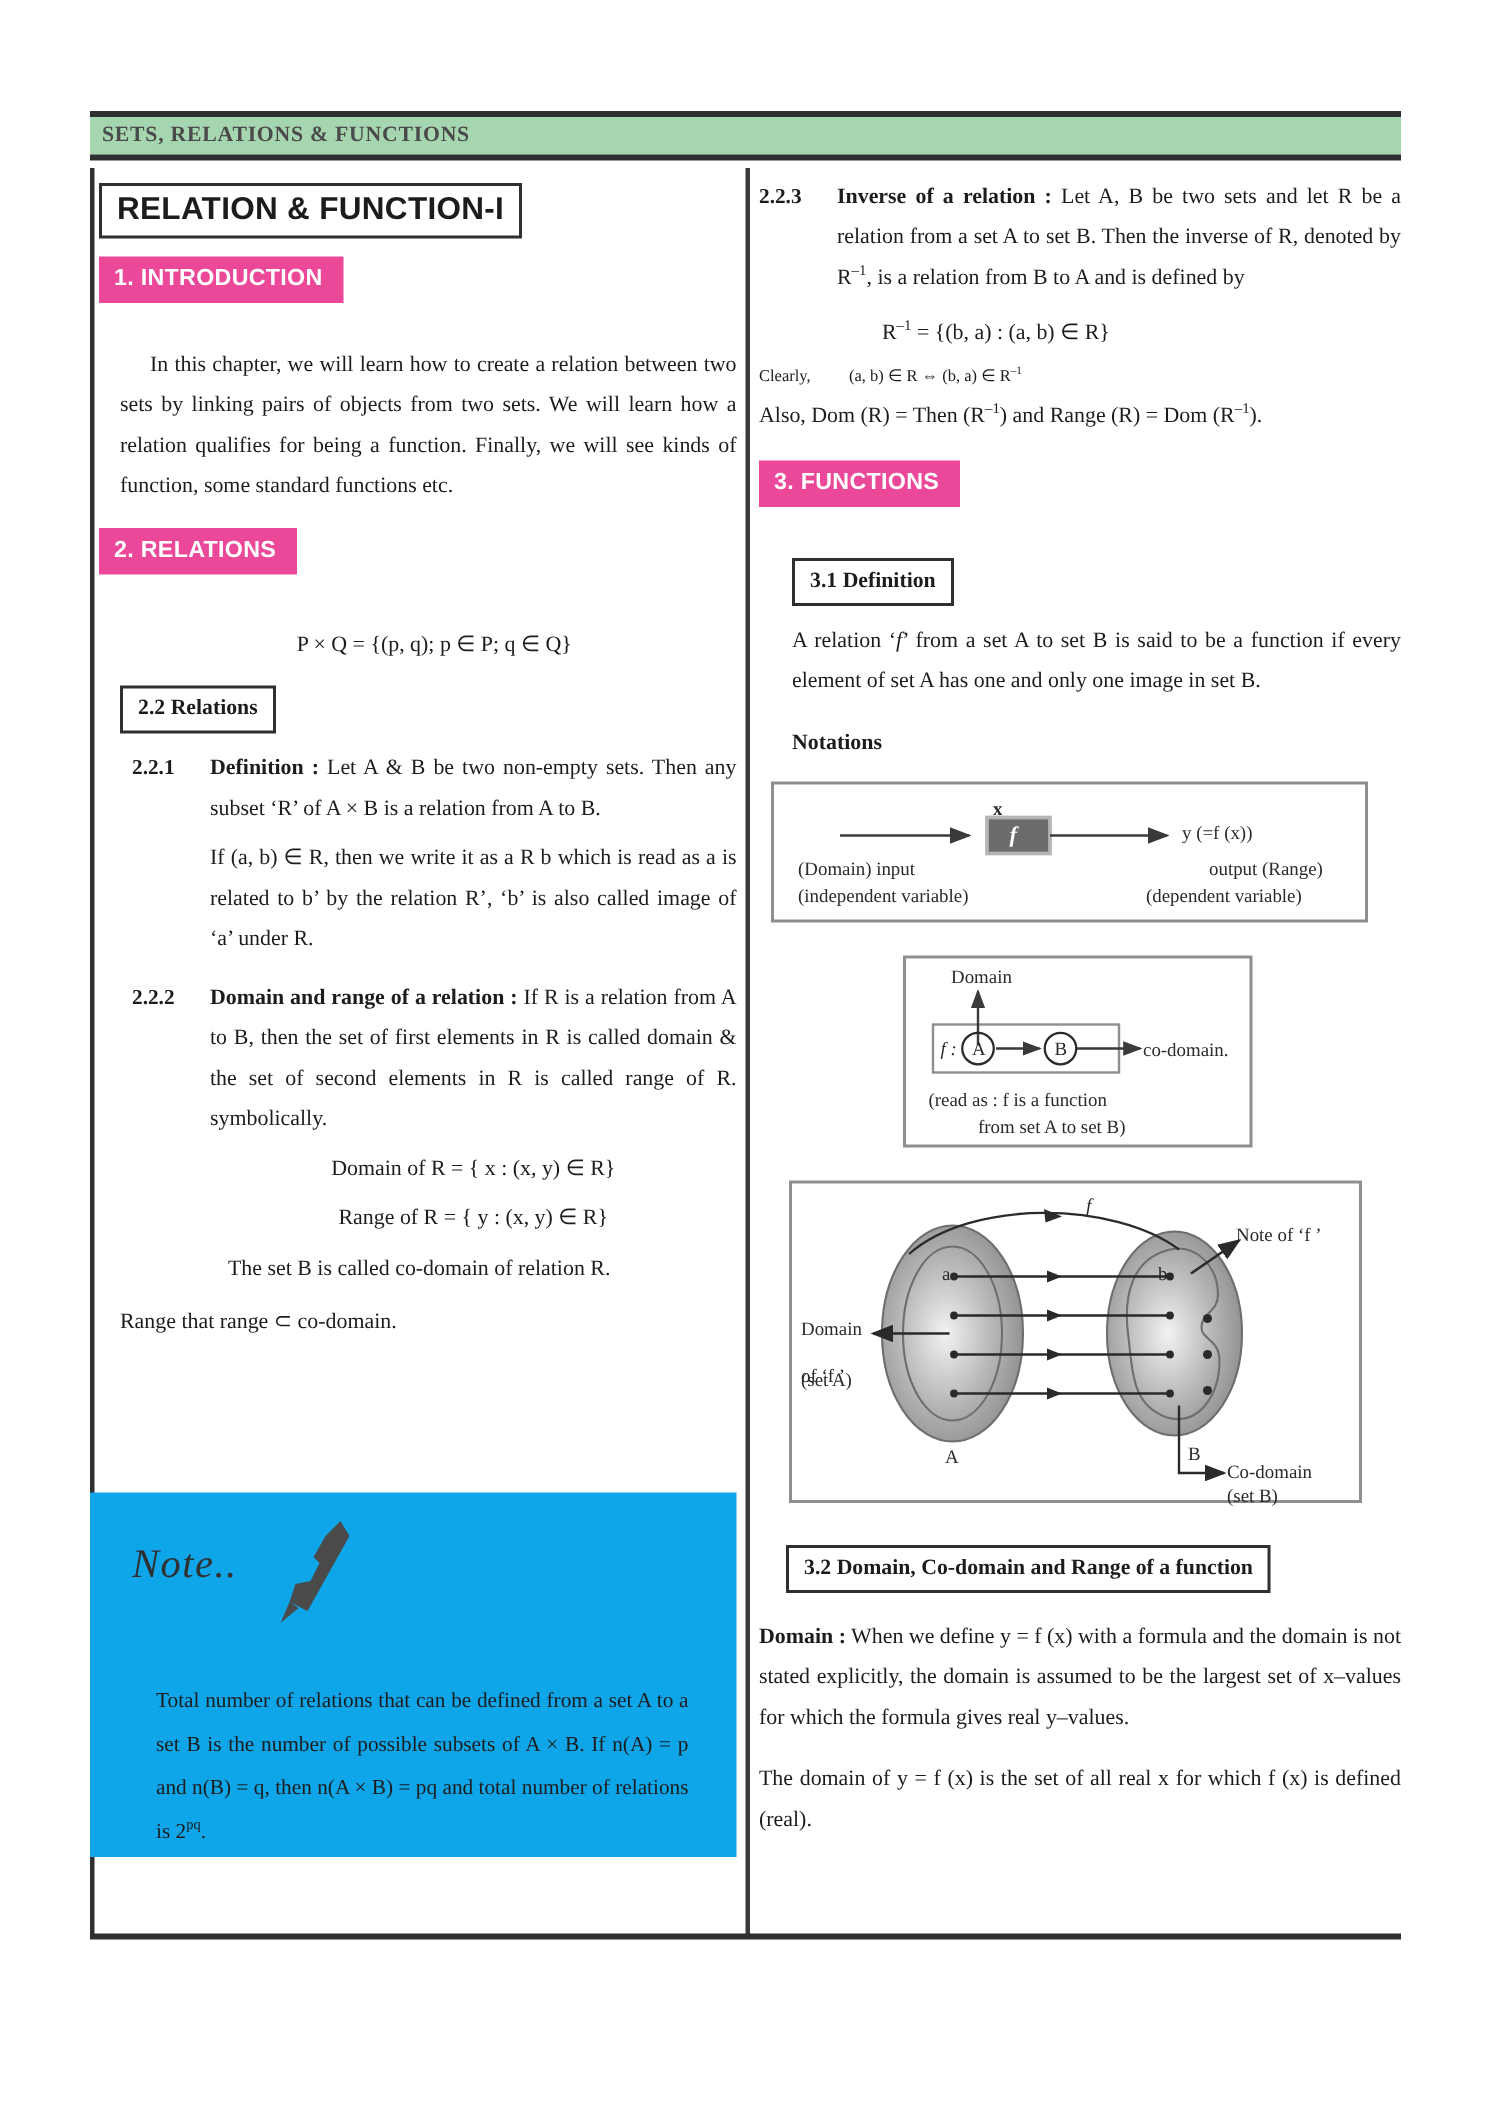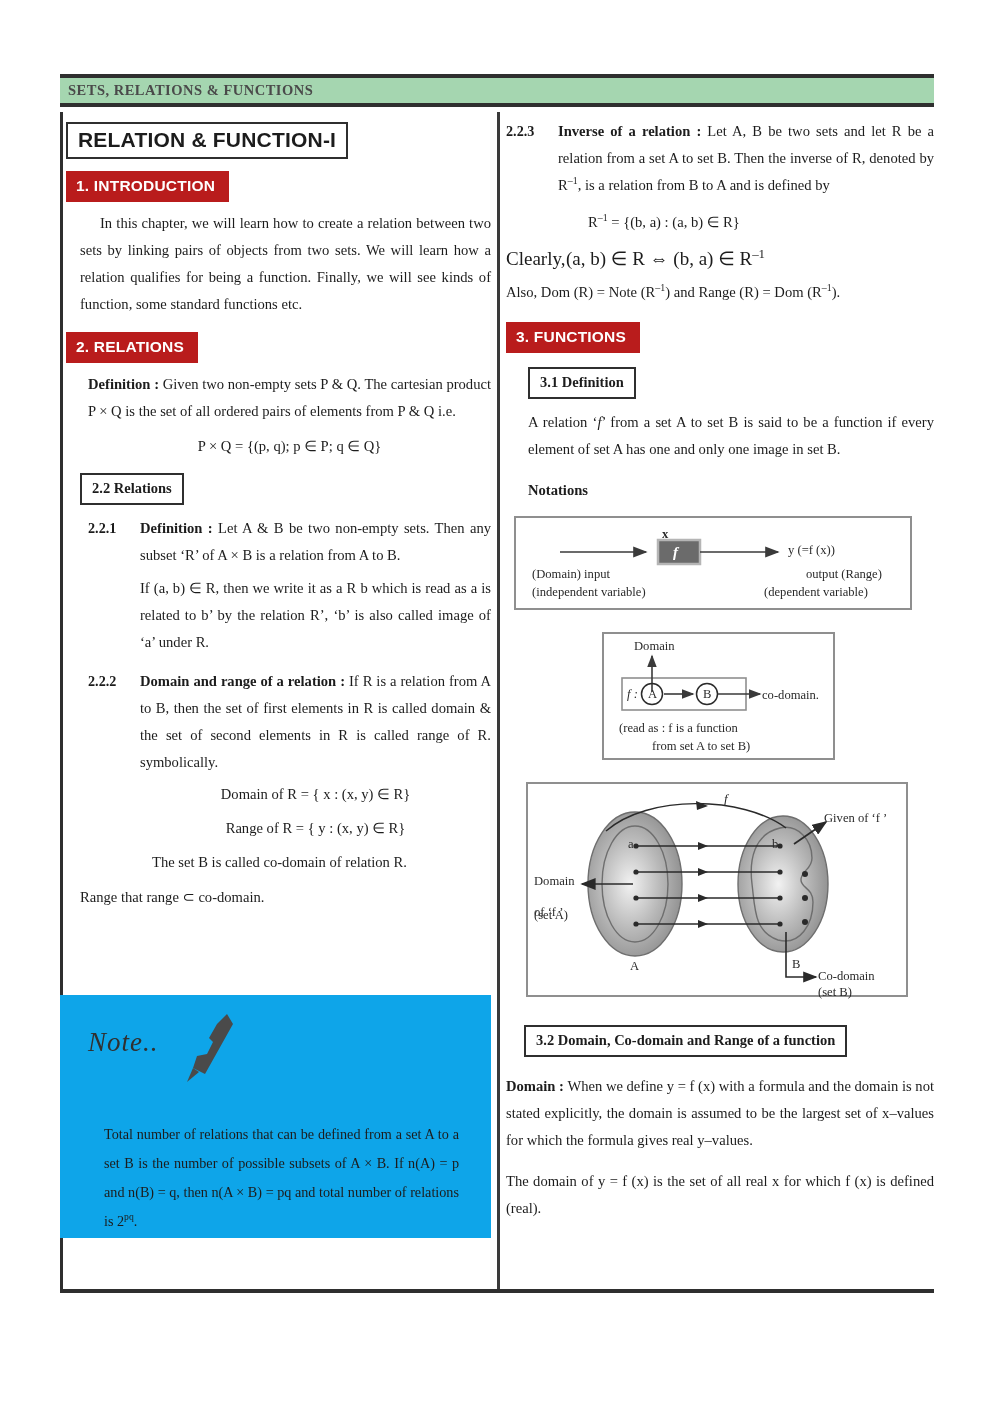--- a/index.html
+++ b/index.html
@@ -86,27 +86,27 @@
     font-weight: bold;
     font-size: 21px;
     letter-spacing: 0.2px;
     color: #1c1c1c;
     margin-bottom: 12px;
   }
 
   
   .section-bar {
     display: inline-block;
-    background: #b91c1c;
+    background: #ec4899;
     color: #ffffff;
     font-family: "Liberation Sans", sans-serif;
     font-weight: bold;
     font-size: 15.5px;
     padding: 6px 14px 7px 10px;
-    margin-bottom: 8px;
+    margin-bottom: 28px;
     letter-spacing: 0.2px;
   }
 
   
   .sub-box {
     display: inline-block;
     border: 2px solid #2f2f2f;
     padding: 5px 10px 6px 10px;
     font-family: "Liberation Serif", serif;
     font-weight: bold;
@@ -233,21 +233,20 @@
     <div class="chapter-title">RELATION &amp; FUNCTION-I</div>
 
     <div><span class="section-bar">1. INTRODUCTION</span></div>
 
     <p class="body indent pl-14">In this chapter, we will learn how to create a relation between two sets by linking pairs of objects from two sets. We will learn how a relation qualifies for being a function. Finally, we will see kinds of function, some standard functions etc.</p>
 
     <div style="margin-top:14px"><span class="section-bar">2.  RELATIONS</span></div>
 
     <div class="pl-22">
 
-      <p class="body"><b>Definition :</b><span> Given two non-empty sets P &amp; Q. The cartesian product P × Q is the set of all ordered pairs of elements from P &amp; Q i.e.</span></p>
 
       <div class="center-eq">P × Q = {(p, q); p ∈ P; q ∈ Q}</div>
     </div>
 
     <div class="pl-14" style="margin-top:4px">
       <div class="sub-box">2.2 Relations</div>
     </div>
 
     <div class="pl-22">
 
@@ -288,26 +287,26 @@
 
     <div class="item">
       <div class="item-num">2.2.3</div>
       <div class="item-body">
         <p><b>Inverse of a relation :</b><span> Let A, B be two sets and let R be a relation from a set A to set B. Then the inverse of R, denoted by R</span><sup>–1</sup><span>, is a relation from B to A and is defined by</span></p>
       </div>
     </div>
 
     <div class="eq-indent"><span>R</span><sup>–1</sup><span> = {(b, a) : (a, b) ∈ R}</span></div>
 
-    <div style="display:flex;font-size:19px;line-height:1.9;margin-top:2px">
+    <div style="display:flex;font-size:11px;line-height:1.9;margin-top:2px">
       <span style="flex:0 0 60px">Clearly,</span>
       <span><span>(a, b) ∈ R ⇔ (b, a) ∈ R</span><sup>–1</sup></span>
     </div>
 
-    <div style="font-size:14.6px;line-height:1.9;margin-top:2px"><span>Also, Dom (R) = Note (R</span><sup>–1</sup><span>) and Range (R) = Dom (R</span><sup>–1</sup><span>).</span></div>
+    <div style="font-size:14.6px;line-height:1.9;margin-top:2px"><span>Also, Dom (R) = Then (R</span><sup>–1</sup><span>) and Range (R) = Dom (R</span><sup>–1</sup><span>).</span></div>
 
     <div style="margin-top:16px"><span class="section-bar">3. FUNCTIONS</span></div>
 
     <div class="pl-22">
       <div class="sub-box">3.1 Definition</div>
       <p class="body"><span>A relation ‘</span><i class="fitalic">f</i><span>’ from a set A to set B is said to be a function if every element of set A has one and only one image in set B.</span></p>
       <p class="body" style="margin-top:14px"><b>Notations</b></p>
     </div>
 
     <div class="diagram-box dbox1">
@@ -405,21 +404,21 @@
         <path d="M78 47 C120 10 215 12 258 44" fill="none" stroke="#2a2a2a" stroke-width="1.5"></path>
         <polygon points="168,13 180,18 169,22" fill="#2a2a2a" transform="translate(0,4)"></polygon>
 
         <line x1="105" y1="100" x2="54" y2="100" stroke="#2a2a2a" stroke-width="1.7" marker-end="url(#arrD)"></line>
 
         <line x1="266" y1="60" x2="298" y2="38" stroke="#2a2a2a" stroke-width="1.7" marker-end="url(#arrD)"></line>
 
         <path d="M258 148 L258 193 L288 193" fill="none" stroke="#2a2a2a" stroke-width="1.6" marker-end="url(#arrD)"></path>
       </svg>
       <span class="d-label" style="left:196px;top:6px;font-style:italic;font-size:13px">f</span>
-      <span class="d-label" style="left:296px;top:26px;">Given of ‘f ’</span>
+      <span class="d-label" style="left:296px;top:26px;">Note of ‘f ’</span>
       <span class="d-label" style="left:100px;top:52px;">a</span>
       <span class="d-label" style="left:244px;top:52px;">b</span>
       <span class="d-label" style="left:6px;top:89px;">Domain</span>
       <span class="d-label" style="left:6px;top:120px;">of ‘f ’</span>
       <span class="d-label" style="left:6px;top:123px;">(set A)</span>
       <span class="d-label" style="left:102px;top:174px;">A</span>
       <span class="d-label" style="left:264px;top:172px;">B</span>
       <span class="d-label" style="left:290px;top:184px;">Co-domain</span>
       <span class="d-label" style="left:290px;top:200px;">(set B)</span>
     </div>

